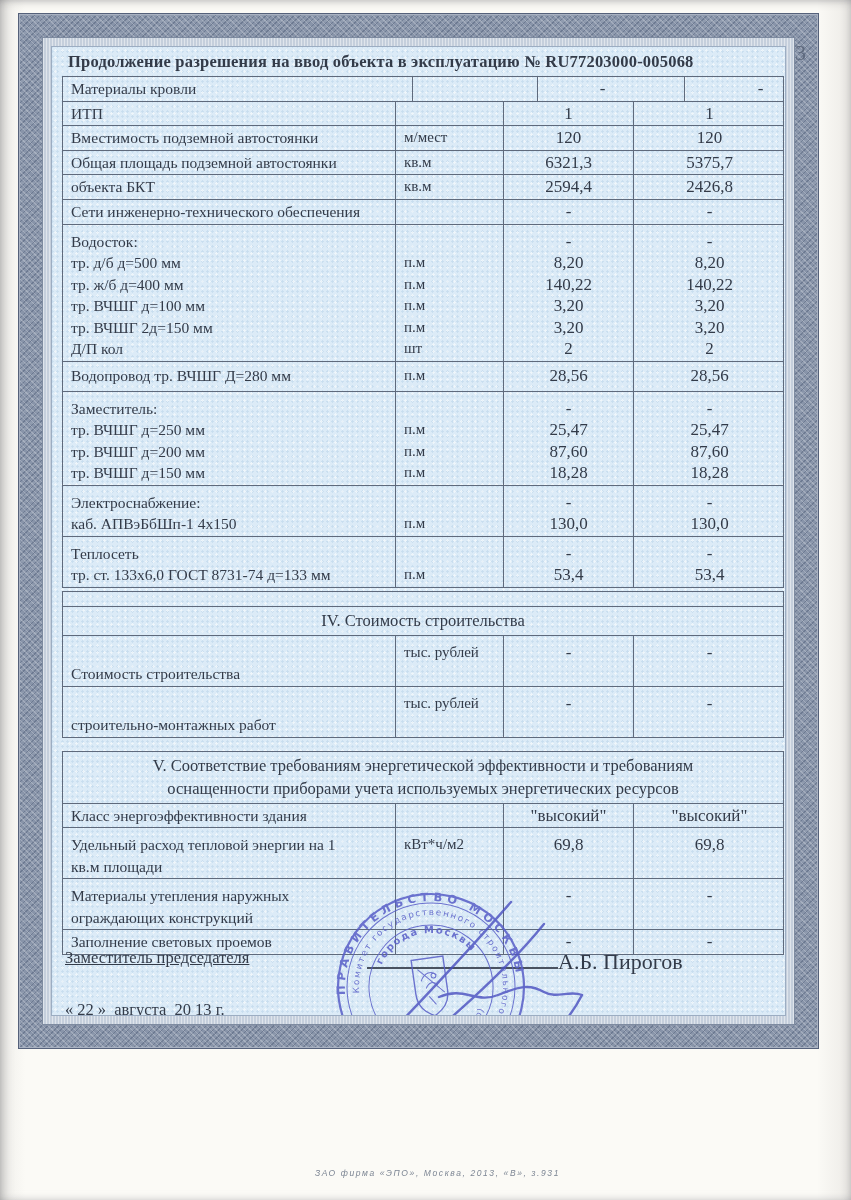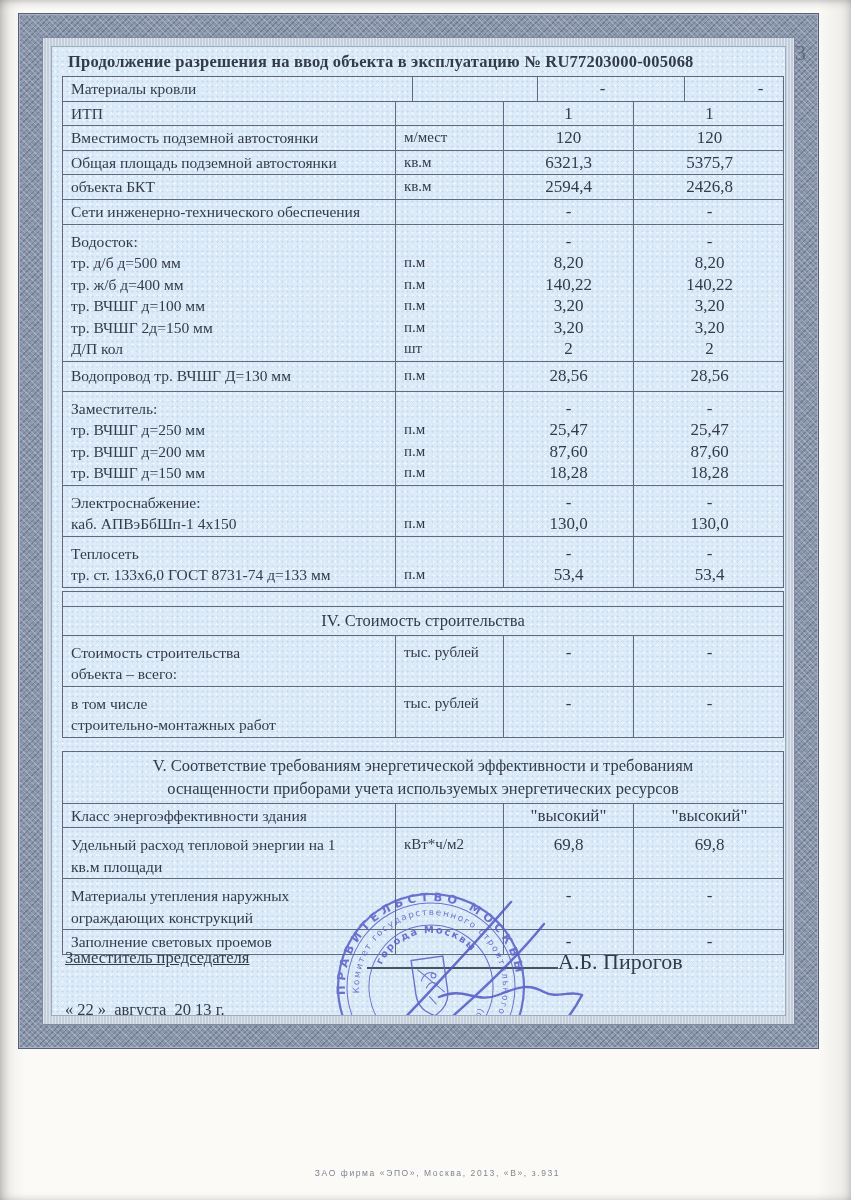--- a/index.html
+++ b/index.html
@@ -89,21 +89,21 @@
   .sig-line  { position:absolute; left:315px; top:920px;  width:191px; height:1.5px; background:#4a5260; z-index:2;}
   .date-line { position:absolute; left:13px;  top:953px;  font-size:16.5px; }
   .date-line .u { border-bottom:1px solid #3b4350; padding:0 4px; }
   .seal-abbr { position:absolute; left:13px;  top:1021px; font-size:16.5px; }
   .stamp-svg { position:absolute; left:280px; top:845px; width:300px; height:210px; z-index:3; }
   
   .imprint {
     position:absolute; left:0; right:0; top:1168px;
     text-align:center; padding-left:24px;
     font-family:"Liberation Sans", sans-serif;
-    font-size:8.5px; letter-spacing:1.6px; color:#7d8694;
+    font-size:8.5px; letter-spacing:1.6px; color:#7d8694;font-style:italic;
   }
 </style>
 </head>
 <body>
 
 <div class="sheet">
   <div class="frame">
     <div class="frame-strip">
       <div class="content">
 
@@ -223,21 +223,21 @@
                 <div class="ln">-</div>
                 <div class="ln">8,20</div>
                 <div class="ln">140,22</div>
                 <div class="ln">3,20</div>
                 <div class="ln">3,20</div>
                 <div class="ln">2</div>
               </div>
             </div>
             <div class="trow" style="min-height: 30px;">
               <div class="cell label">
-                <div class="ln">Водопровод тр. ВЧШГ Д=130 мм</div>
+                <div class="ln">Водопровод тр. ВЧШГ Д=280 мм</div>
               </div>
               <div class="cell unit">
                 <div class="ln">п.м</div>
               </div>
               <div class="cell val">
                 <div class="ln">28,56</div>
               </div>
               <div class="cell val2">
                 <div class="ln">28,56</div>
               </div>
@@ -306,38 +306,36 @@
             </div>
           </div>
         <div class="tbl" id="sec4-table">
             <div class="trow spacer"></div>
             <div class="trow headrow">
               <div class="hline">IV. Стоимость строительства</div>
             </div>
             <div class="trow multi">
               <div class="cell label">
                 <div class="ln">Стоимость строительства</div>
-                <div class="ln">объекта – всего:</div>
               </div>
               <div class="cell unit">
                 <div class="ln">тыс. рублей</div>
                 <div class="ln">&nbsp;</div>
               </div>
               <div class="cell val">
                 <div class="ln">-</div>
                 <div class="ln">&nbsp;</div>
               </div>
               <div class="cell val2">
                 <div class="ln">-</div>
                 <div class="ln">&nbsp;</div>
               </div>
             </div>
             <div class="trow multi">
               <div class="cell label">
-                <div class="ln">в том числе</div>
                 <div class="ln">строительно-монтажных работ</div>
               </div>
               <div class="cell unit">
                 <div class="ln">тыс. рублей</div>
                 <div class="ln">&nbsp;</div>
               </div>
               <div class="cell val">
                 <div class="ln">-</div>
                 <div class="ln">&nbsp;</div>
               </div>

